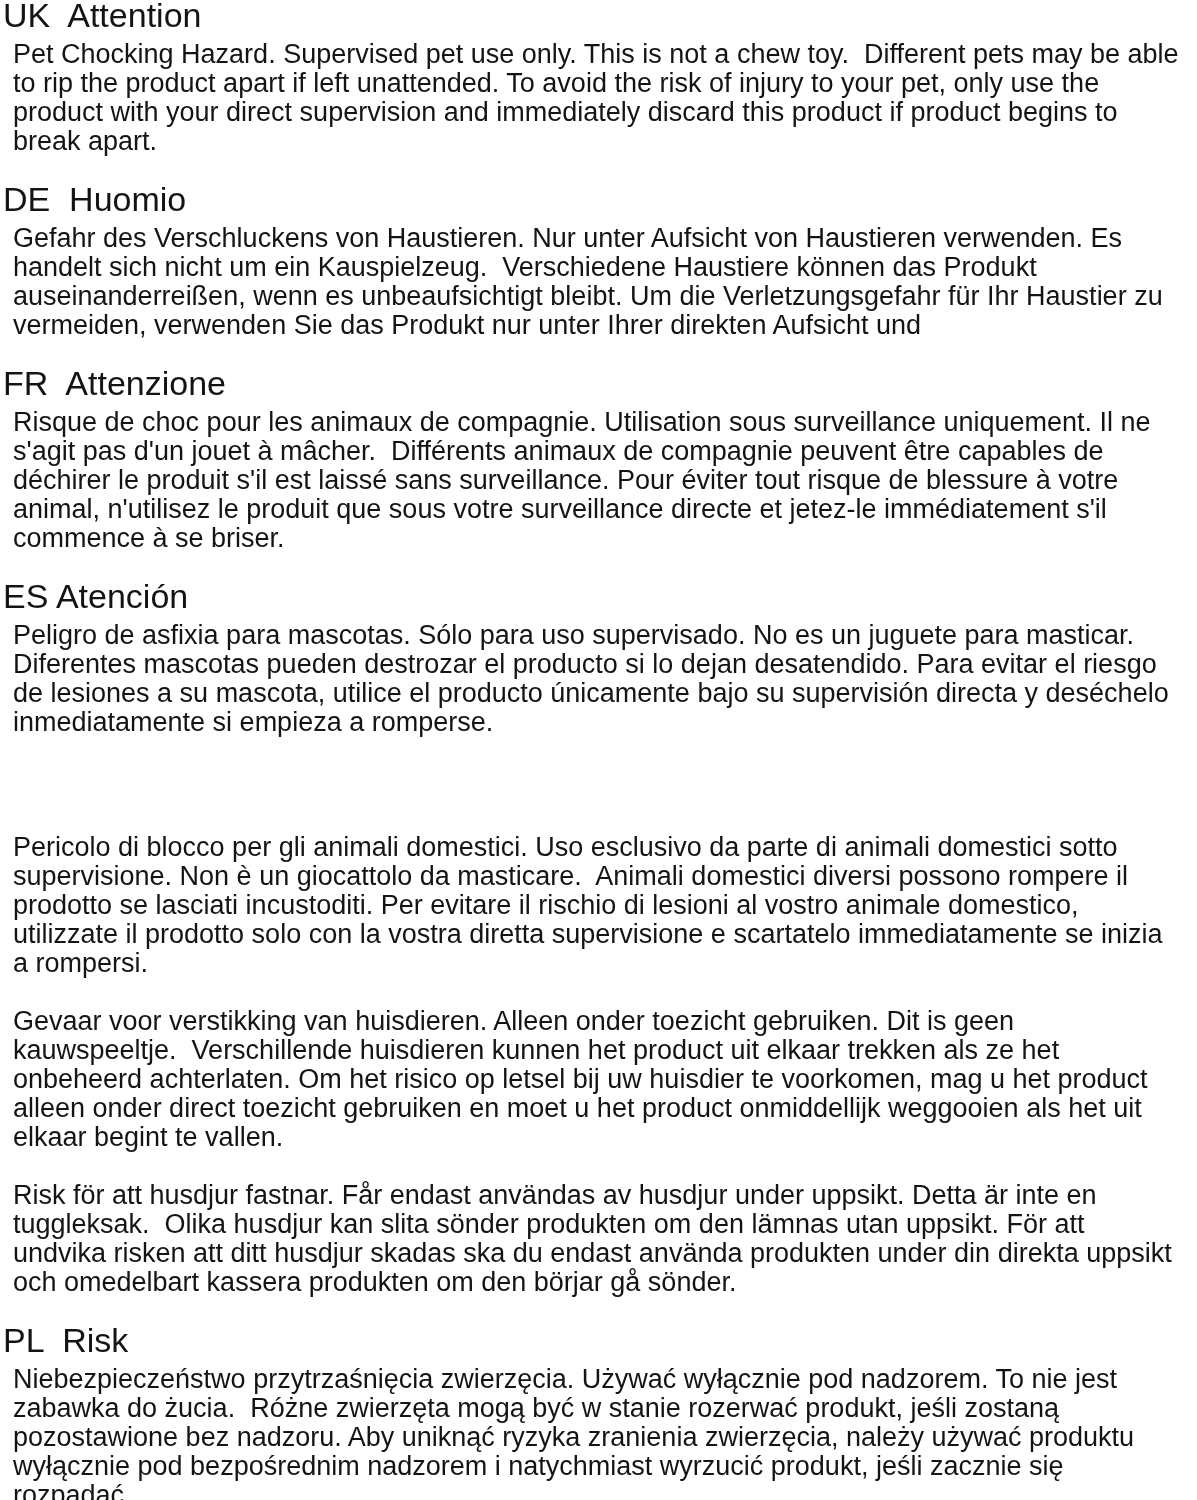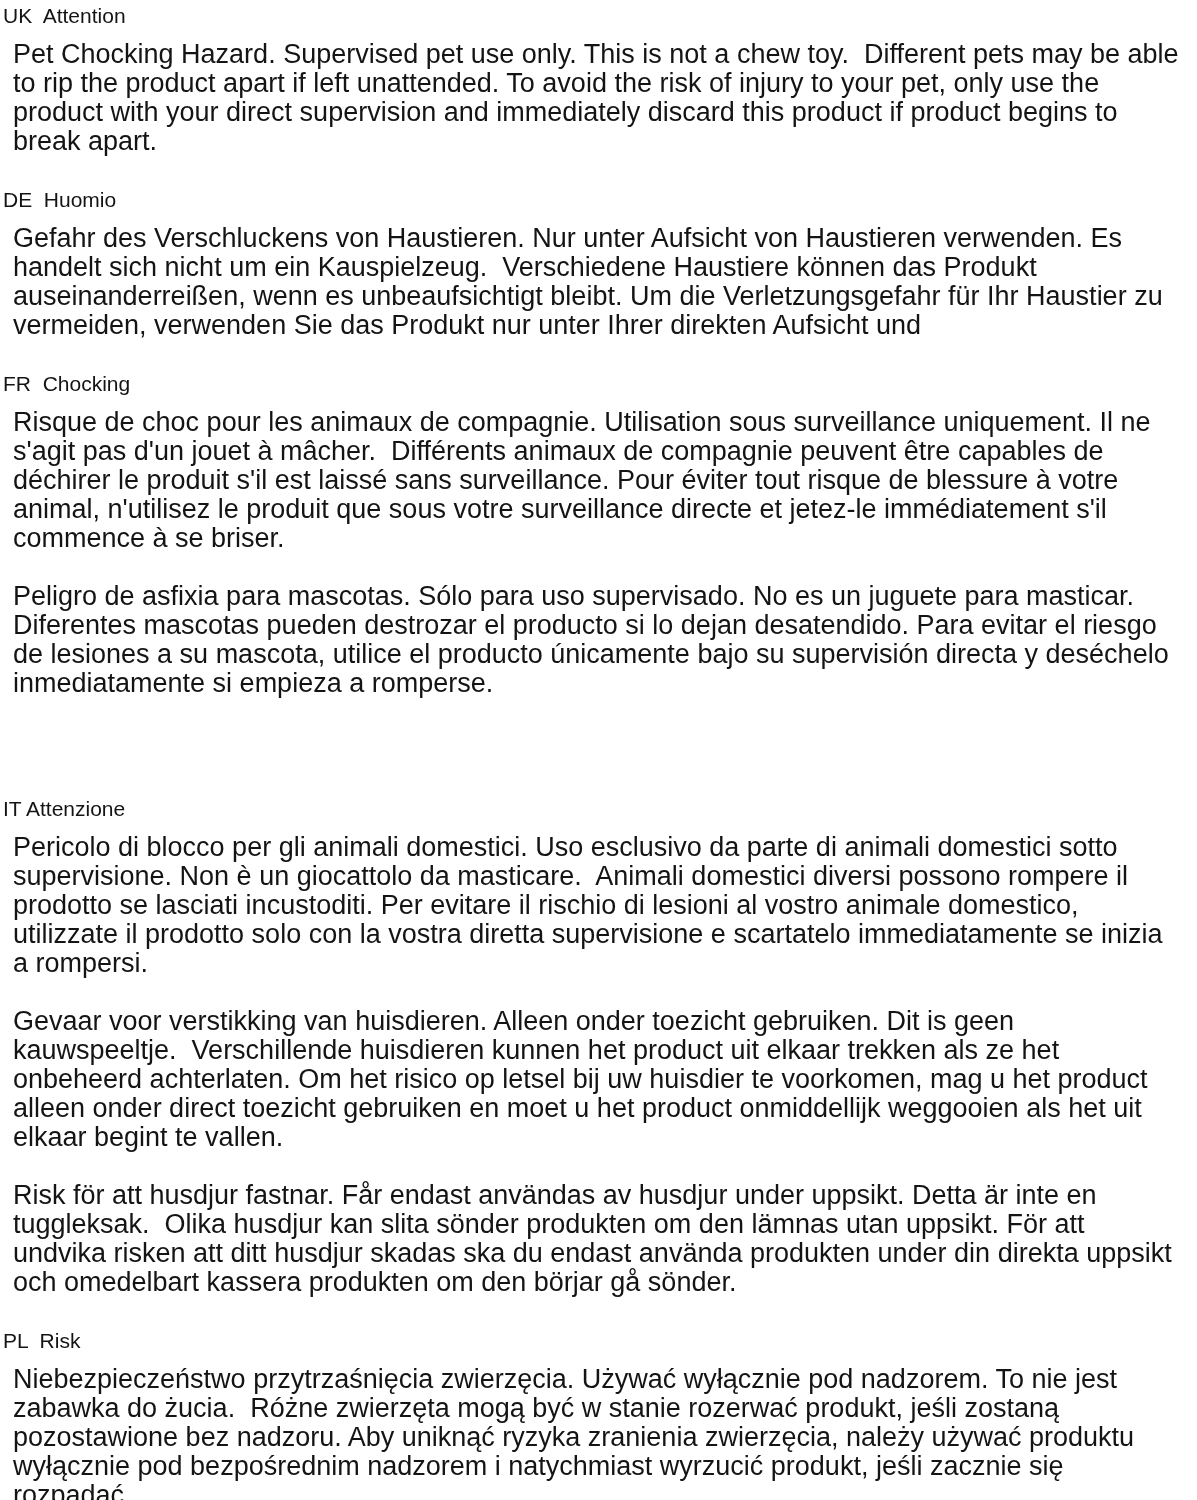--- a/index.html
+++ b/index.html
@@ -18,21 +18,21 @@
     font-size: 27px;
     line-height: 29px;
   }
   section.lang-section {
     margin: 0 0 29px 0;
   }
   section.lang-section.extra-gap {
     margin-top: 96px;
   }
   .heading {
-    font-size: 21px;
+    font-size: 34px;
     font-weight: 400;
     margin: 0;
     padding: 0;
     line-height: 29px;
     white-space: pre-wrap;
   }
   .body {
     margin: 10px;
     padding: 0;
     white-space: pre-wrap;
@@ -46,30 +46,30 @@
     <h2 class="heading">UK  Attention</h2>
     <p class="body">Pet Chocking Hazard. Supervised pet use only. This is not a chew toy.  Different pets may be able to rip the product apart if left unattended. To avoid the risk of injury to your pet, only use the product with your direct supervision and immediately discard this product if product begins to break apart.</p>
   </section>
 
   <section class="lang-section">
     <h2 class="heading">DE  Huomio</h2>
     <p class="body">Gefahr des Verschluckens von Haustieren. Nur unter Aufsicht von Haustieren verwenden. Es handelt sich nicht um ein Kauspielzeug.  Verschiedene Haustiere können das Produkt auseinanderreißen, wenn es unbeaufsichtigt bleibt. Um die Verletzungsgefahr für Ihr Haustier zu vermeiden, verwenden Sie das Produkt nur unter Ihrer direkten Aufsicht und</p>
   </section>
 
   <section class="lang-section">
-    <h2 class="heading">FR  Chocking</h2>
+    <h2 class="heading">FR  Attenzione</h2>
     <p class="body">Risque de choc pour les animaux de compagnie. Utilisation sous surveillance uniquement. Il ne s'agit pas d'un jouet à mâcher.  Différents animaux de compagnie peuvent être capables de déchirer le produit s'il est laissé sans surveillance. Pour éviter tout risque de blessure à votre animal, n'utilisez le produit que sous votre surveillance directe et jetez-le immédiatement s'il commence à se briser.</p>
   </section>
 
   <section class="lang-section">
+    <h2 class="heading">ES Atención</h2>
     <p class="body">Peligro de asfixia para mascotas. Sólo para uso supervisado. No es un juguete para masticar.  Diferentes mascotas pueden destrozar el producto si lo dejan desatendido. Para evitar el riesgo de lesiones a su mascota, utilice el producto únicamente bajo su supervisión directa y deséchelo inmediatamente si empieza a romperse.</p>
   </section>
 
   <section class="lang-section extra-gap">
-    <h2 class="heading">IT Attenzione</h2>
     <p class="body">Pericolo di blocco per gli animali domestici. Uso esclusivo da parte di animali domestici sotto supervisione. Non è un giocattolo da masticare.  Animali domestici diversi possono rompere il prodotto se lasciati incustoditi. Per evitare il rischio di lesioni al vostro animale domestico, utilizzate il prodotto solo con la vostra diretta supervisione e scartatelo immediatamente se inizia a rompersi.</p>
   </section>
 
   <section class="lang-section">
     <p class="body">Gevaar voor verstikking van huisdieren. Alleen onder toezicht gebruiken. Dit is geen kauwspeeltje.  Verschillende huisdieren kunnen het product uit elkaar trekken als ze het onbeheerd achterlaten. Om het risico op letsel bij uw huisdier te voorkomen, mag u het product alleen onder direct toezicht gebruiken en moet u het product onmiddellijk weggooien als het uit elkaar begint te vallen.</p>
   </section>
 
   <section class="lang-section">
     <p class="body">Risk för att husdjur fastnar. Får endast användas av husdjur under uppsikt. Detta är inte en tuggleksak.  Olika husdjur kan slita sönder produkten om den lämnas utan uppsikt. För att undvika risken att ditt husdjur skadas ska du endast använda produkten under din direkta uppsikt och omedelbart kassera produkten om den börjar gå sönder.</p>
   </section>

